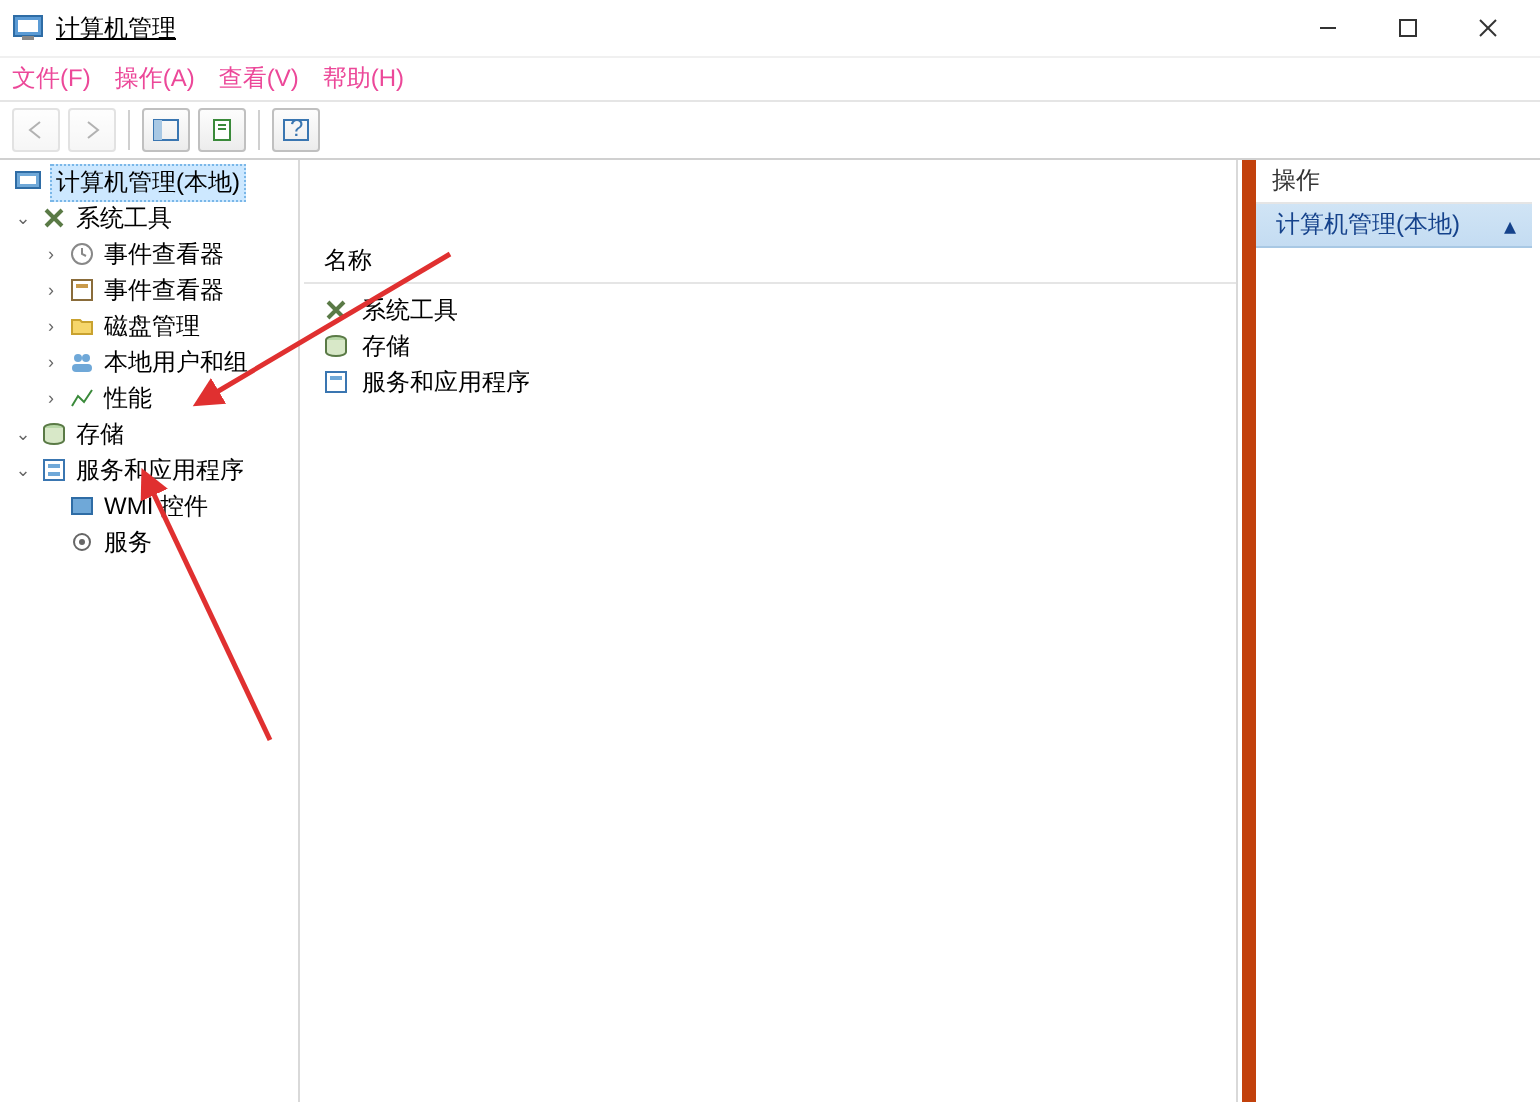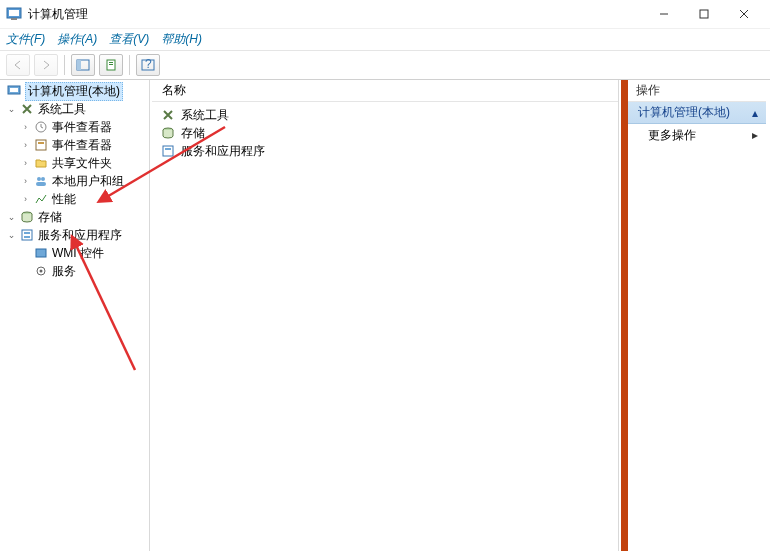--- a/index.html
+++ b/index.html
@@ -1,31 +1,31 @@
 <!DOCTYPE html>
 <html><head>
   <meta charset="utf-8">
   <style>
     * { box-sizing: border-box; margin: 0; padding: 0; font-family: "Microsoft YaHei", "SimSun", sans-serif; font-size: 12px; }
     body { width: 770px; height: 551px; background: #fff; overflow: hidden; position: relative; }
-    .titlebar { height: 28px; display: flex; align-items: center; padding: 0 6px; background: #fff; }
+    .titlebar { height: 28px; display: flex; align-items: center; padding: 0 6px; background: #fff; text-decoration: underline; }
     .titlebar .icon { width: 16px; height: 16px; margin-right: 6px; }
     .titlebar .spacer { flex: 1; }
     .wbtn { width: 40px; height: 24px; display: flex; align-items: center; justify-content: center; color: #333; }
     .menubar { height: 22px; display: flex; align-items: center; padding: 0 6px; gap: 12px; border-top: 1px solid #f0f0f0; }
-    .menubar span { color: #0369a1; font-style: italic; }
+    .menubar span { color: #ec4899; }
     .toolbar { height: 30px; display: flex; align-items: center; padding: 0 6px; gap: 4px; border-top: 1px solid #e5e5e5; border-bottom: 1px solid #d0d0d0; background: #fff; }
     .tbtn { width: 24px; height: 22px; border: 1px solid #c0c0c0; border-radius: 2px; display: flex; align-items: center; justify-content: center; background: linear-gradient(#fdfdfd,#ececec); }
     .tbtn.disabled { opacity: 0.45; }
     .tsep { width: 1px; height: 20px; background: #d0d0d0; margin: 0 2px; }
     .workspace { position: absolute; top: 80px; left: 0; right: 0; bottom: 0; display: flex; justify-content: center; }
     .pane-tree { width: 150px; border-right: 1px solid #d9d9d9; background: #fff; padding: 2px 0; overflow: hidden; }
     .pane-list { flex: 1; border-right: 1px solid #d9d9d9; background: #fff; margin: 0 2px; display: flex; flex-direction: column; }
     .pane-actions { width: 145px; background: #fff; margin-right: 4px; display: flex; flex-direction: column; border-left: 7px solid #c2410c; }
-    .col-header { height: 22px; border-bottom: 1px solid #e5e5e5; display: flex; align-items: center; padding: 0 10px; background: #fff; }
+    .col-header { height: 22px; border-bottom: 1px solid #e5e5e5; display: flex; align-items: center; padding: 0 10px; background: #fff; margin-top: 40px; }
     .tree-row { display: flex; align-items: center; height: 18px; padding-left: 2px; white-space: nowrap; }
     .tree-row .exp { width: 11px; height: 11px; display: flex; align-items: center; justify-content: center; margin-right: 2px; color: #666; font-size: 9px; }
     .tree-row .ic { width: 16px; height: 16px; margin-right: 3px; display: flex; align-items: center; justify-content: center; }
     .tree-row.selected span.label { background: #cde8ff; border: 1px dotted #7ab7e8; padding: 0 2px; }
     .indent1 { padding-left: 6px; } .indent2 { padding-left: 20px; }
     .list-item { display: flex; align-items: center; height: 18px; padding: 0 8px; }
     .list-item .ic { width: 16px; height: 16px; margin-right: 5px; display:flex; align-items:center; justify-content:center; }
     .actions-header { height: 22px; background:#fff; border-bottom: 1px solid #e5e5e5; display:flex; align-items:center; padding: 0 8px; color:#333; }
     .actions-title { background: linear-gradient(#d0e4f5,#c4dcf2); height: 22px; display:flex; align-items:center; padding: 0 10px; color: #15428b; border-bottom: 1px solid #a8c8e4; position: relative; }
     .actions-title .chev { position:absolute; right: 8px; color:#15428b; }
@@ -146,21 +146,21 @@
         </span>
       <span>事件查看器</span>
     </div>
     <div class="tree-row indent2">
       <span class="exp">›</span>
       <span class="ic">
           <svg width="14" height="14">
             <path d="M2 4 L6 4 L7 5 L12 5 L12 11 L2 11 Z" fill="#f6d66b" stroke="#c9a22f"></path>
           </svg>
         </span>
-      <span>共享文件夹</span>
+      <span>磁盘管理</span>
     </div>
     <div class="tree-row indent2">
       <span class="exp">›</span>
       <span class="ic">
           <svg width="14" height="14">
             <circle cx="5" cy="5" r="2" fill="#6fa8d8"></circle>
             <circle cx="9" cy="5" r="2" fill="#6fa8d8"></circle>
             <rect x="2" y="8" width="10" height="4" rx="2" fill="#6fa8d8"></rect>
           </svg>
         </span>
@@ -252,24 +252,20 @@
   </div>
 
   <div class="pane-actions">
     <div class="actions-header">
       <span>操作</span>
     </div>
     <div class="actions-title">
       <span>计算机管理(本地)</span>
       <span class="chev">▴</span>
     </div>
-    <div class="actions-row">
-      <span>更多操作</span>
-      <span class="chev">▸</span>
-    </div>
   </div>
 </div>
 
 <svg class="annot" style="left:0; top:0;" width="770" height="551">
   <defs>
     <marker id="ah" markerWidth="10" markerHeight="10" refX="2" refY="3" orient="auto">
       <path d="M0 0 L6 3 L0 6 Z" fill="#e03030"></path>
     </marker>
   </defs>
   <line x1="225" y1="127" x2="105" y2="198" stroke="#e03030" stroke-width="2.5" marker-end="url(#ah)"></line>

